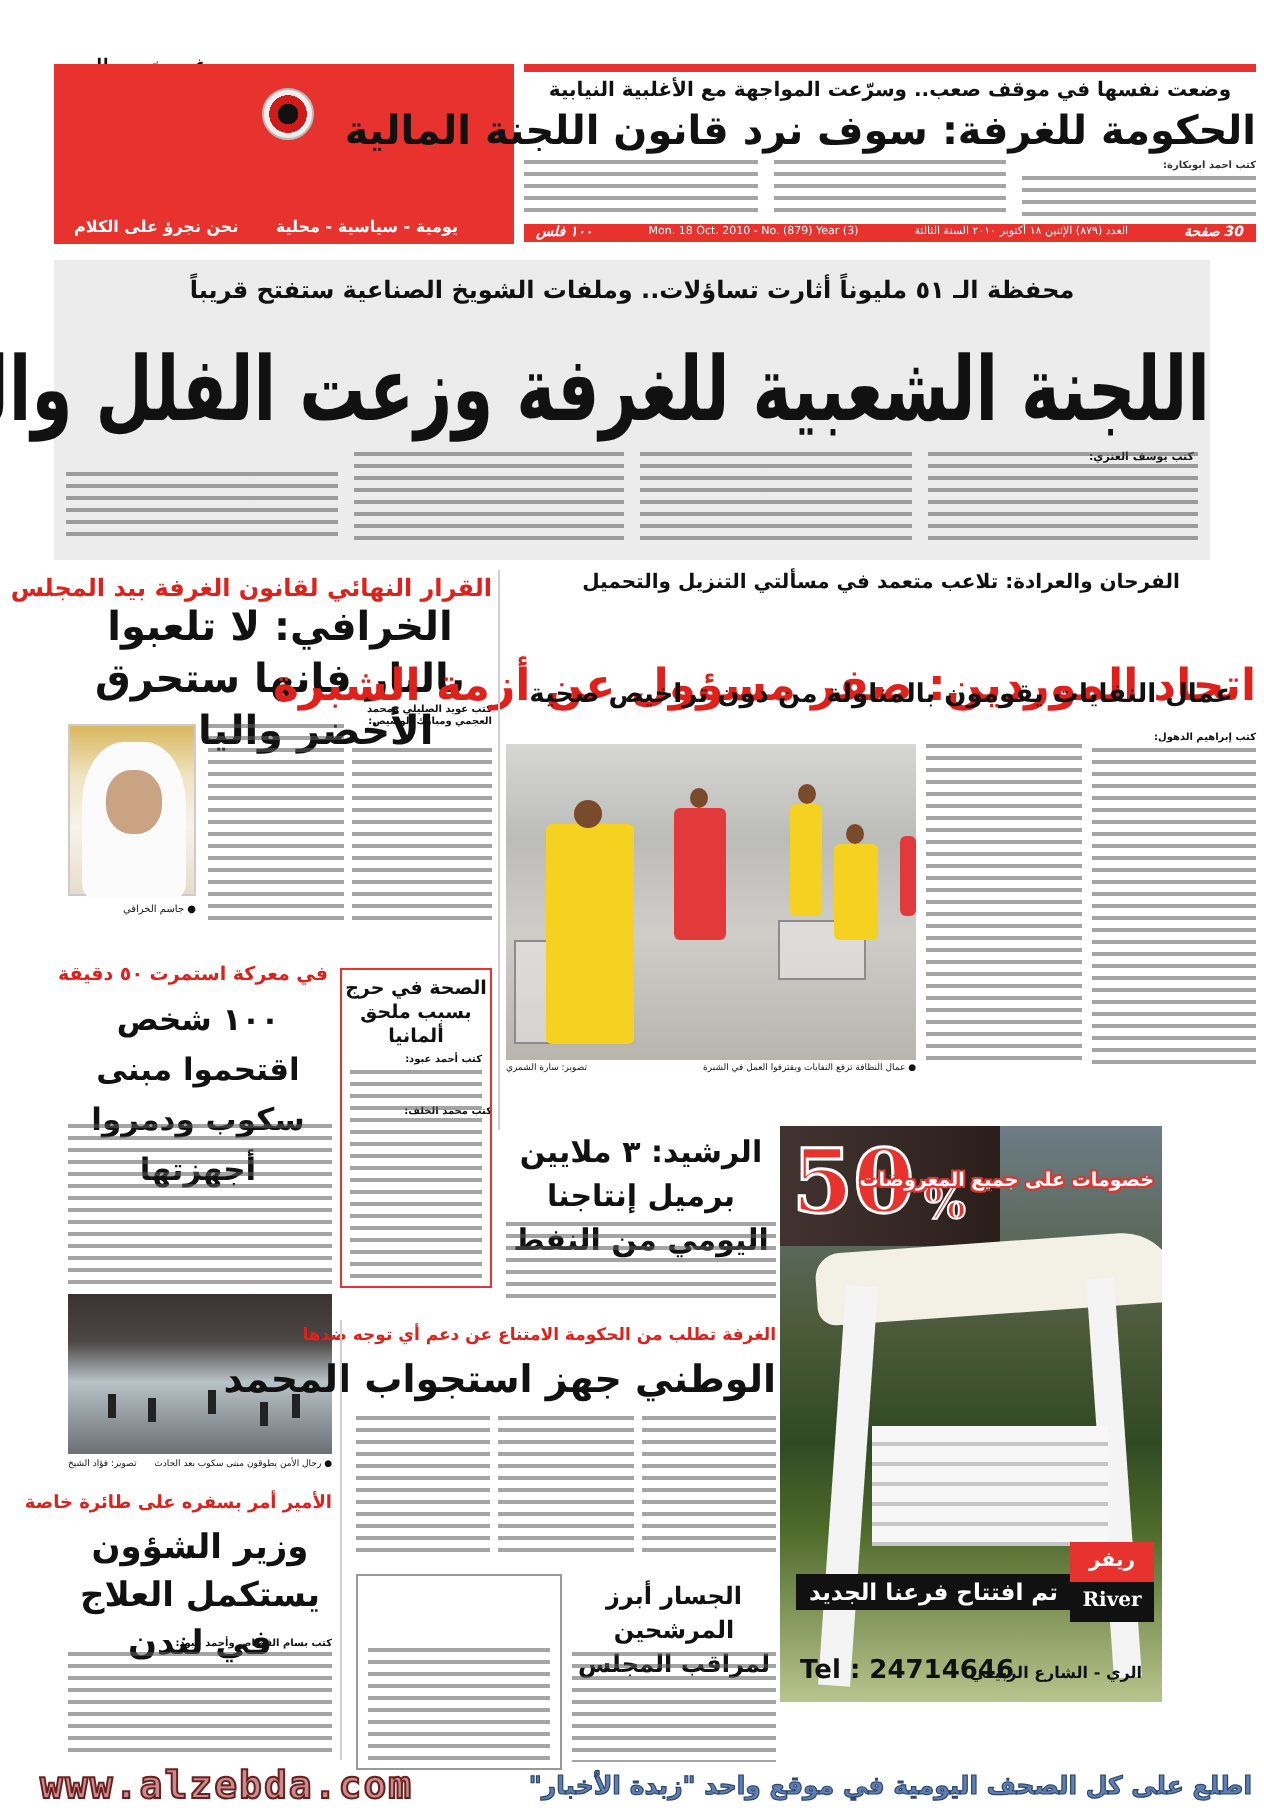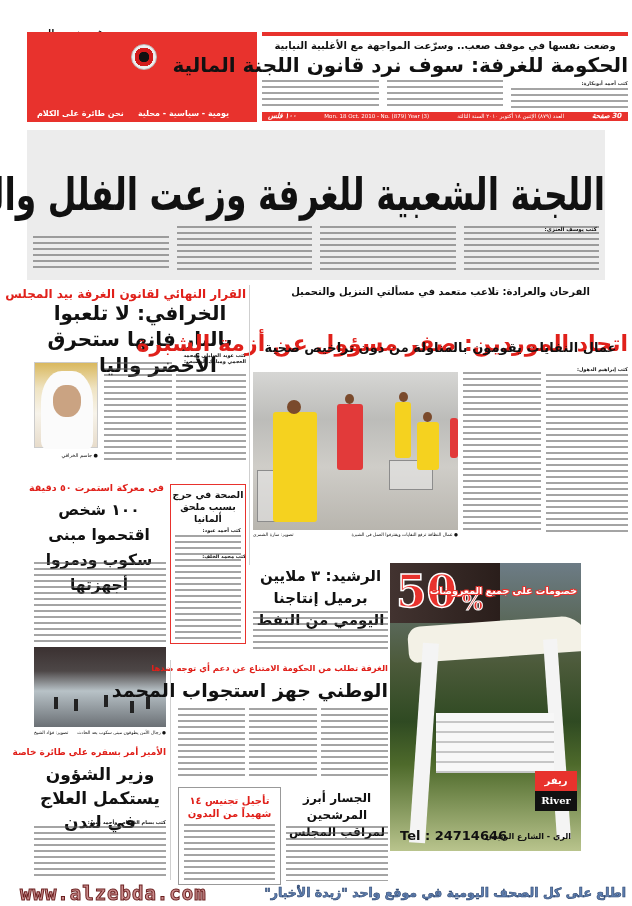--- a/index.html
+++ b/index.html
@@ -121,21 +121,21 @@
   .footer-promo { left: 186px; top: 885px; width: 446px; font-size: 12.5px; font-weight: bold; color: #5f7fb1; -webkit-text-stroke: 0.6px #2d466e; text-align: right; white-space: nowrap; padding-right: 6px; }
 
   .vrule { position: absolute; width: 1px; background: #cfcfcf; }
 </style>
 </head>
 <body>
 
 <div class="abs not-for-sale">غير مخصص للبيع</div>
 <div class="abs masthead">
   <div class="eye"></div>
-  <div class="masthead-slogan">نحن طائرة على الكلام</div>
+  <div class="masthead-slogan">نحن نجرؤ على الكلام</div>
   <div class="masthead-type">يومية - سياسية - محلية</div>
 </div>
 
 <div class="abs topbar-line"></div>
 <div class="abs kicker-black top-kicker">وضعت نفسها في موقف صعب.. وسرّعت المواجهة مع الأغلبية النيابية</div>
 <div class="abs head-black top-head">الحكومة للغرفة: سوف نرد قانون اللجنة المالية</div>
 <div class="abs top-body">
   <div class="col">
     <div class="bodytext" style="font-weight:bold;">كتب أحمد أبوبكارة:</div>
     <div class="faketext" style="height:22px;margin-top:2px;"></div>
@@ -145,20 +145,21 @@
 </div>
 
 <div class="abs infobar">
   <span><b>30 صفحة</b></span>
   <span>العدد (٨٧٩) الإثنين ١٨ أكتوبر ٢٠١٠ السنة الثالثة</span>
   <span style="direction:ltr;">Mon. 18 Oct. 2010 - No. (879) Year (3)</span>
   <span><b>١٠٠ فلس</b></span>
 </div>
 
 <div class="abs banner">
+  <div class="kicker-black banner-kicker">محفظة الـ ٥١ مليوناً أثارت تساؤلات.. وملفات الشويخ الصناعية ستفتح قريباً</div>
   <div class="head-black banner-head">اللجنة الشعبية للغرفة وزعت الفلل والبعثات على أبناء التجار</div>
   <div class="banner-byline">كتب يوسف العنزي:</div>
   <div class="banner-body">
     <div class="col faketext" style="height:44px;"></div>
     <div class="col faketext" style="height:44px;"></div>
     <div class="col faketext" style="height:44px;"></div>
     <div class="col faketext" style="height:36px;margin-top:10px;"></div>
   </div>
 </div>
 
@@ -230,36 +231,36 @@
 
 <div class="abs kicker-red watani-kicker">الغرفة تطلب من الحكومة الامتناع عن دعم أي توجه ضدها</div>
 <div class="abs head-black watani-head">الوطني جهز استجواب المحمد</div>
 <div class="abs watani-body">
   <div class="col faketext"></div>
   <div class="col faketext"></div>
   <div class="col faketext"></div>
 </div>
 
 <div class="abs nat-box">
-  <div class="kicker-red nat-head">تأجيل تجنيس ١٤ شهيداً من البدون</div>
   <div class="faketext nat-body"></div>
 </div>
 
 <div class="abs head-black jassar-head" style="white-space:normal;">الجسار أبرز المرشحين لمراقب المجلس</div>
 <div class="abs faketext jassar-body"></div>
 
 <div class="abs ad">
   <div class="ad-sign"></div>
   <div class="swing-canopy"></div>
   <div class="swing-post-l"></div>
   <div class="swing-post-r"></div>
   <div class="swing-seat"></div>
   <div class="ad-percent">50</div>
   <div class="ad-percent-sign">%</div>
   <div class="ad-discount">خصومات على جميع المعروضات</div>
+  <div class="ad-slogan">تم افتتاح فرعنا الجديد</div>
   <div class="ad-logo">
     <div class="ad-logo-ar">ريفر</div>
     <div class="ad-logo-en">River</div>
   </div>
   <div class="ad-tel">Tel : 24714646</div>
   <div class="ad-address">الري - الشارع الربيعي</div>
 </div>
 
 <div class="vrule" style="left:249px;top:285px;height:280px;"></div>
 <div class="vrule" style="left:170px;top:660px;height:220px;"></div>

